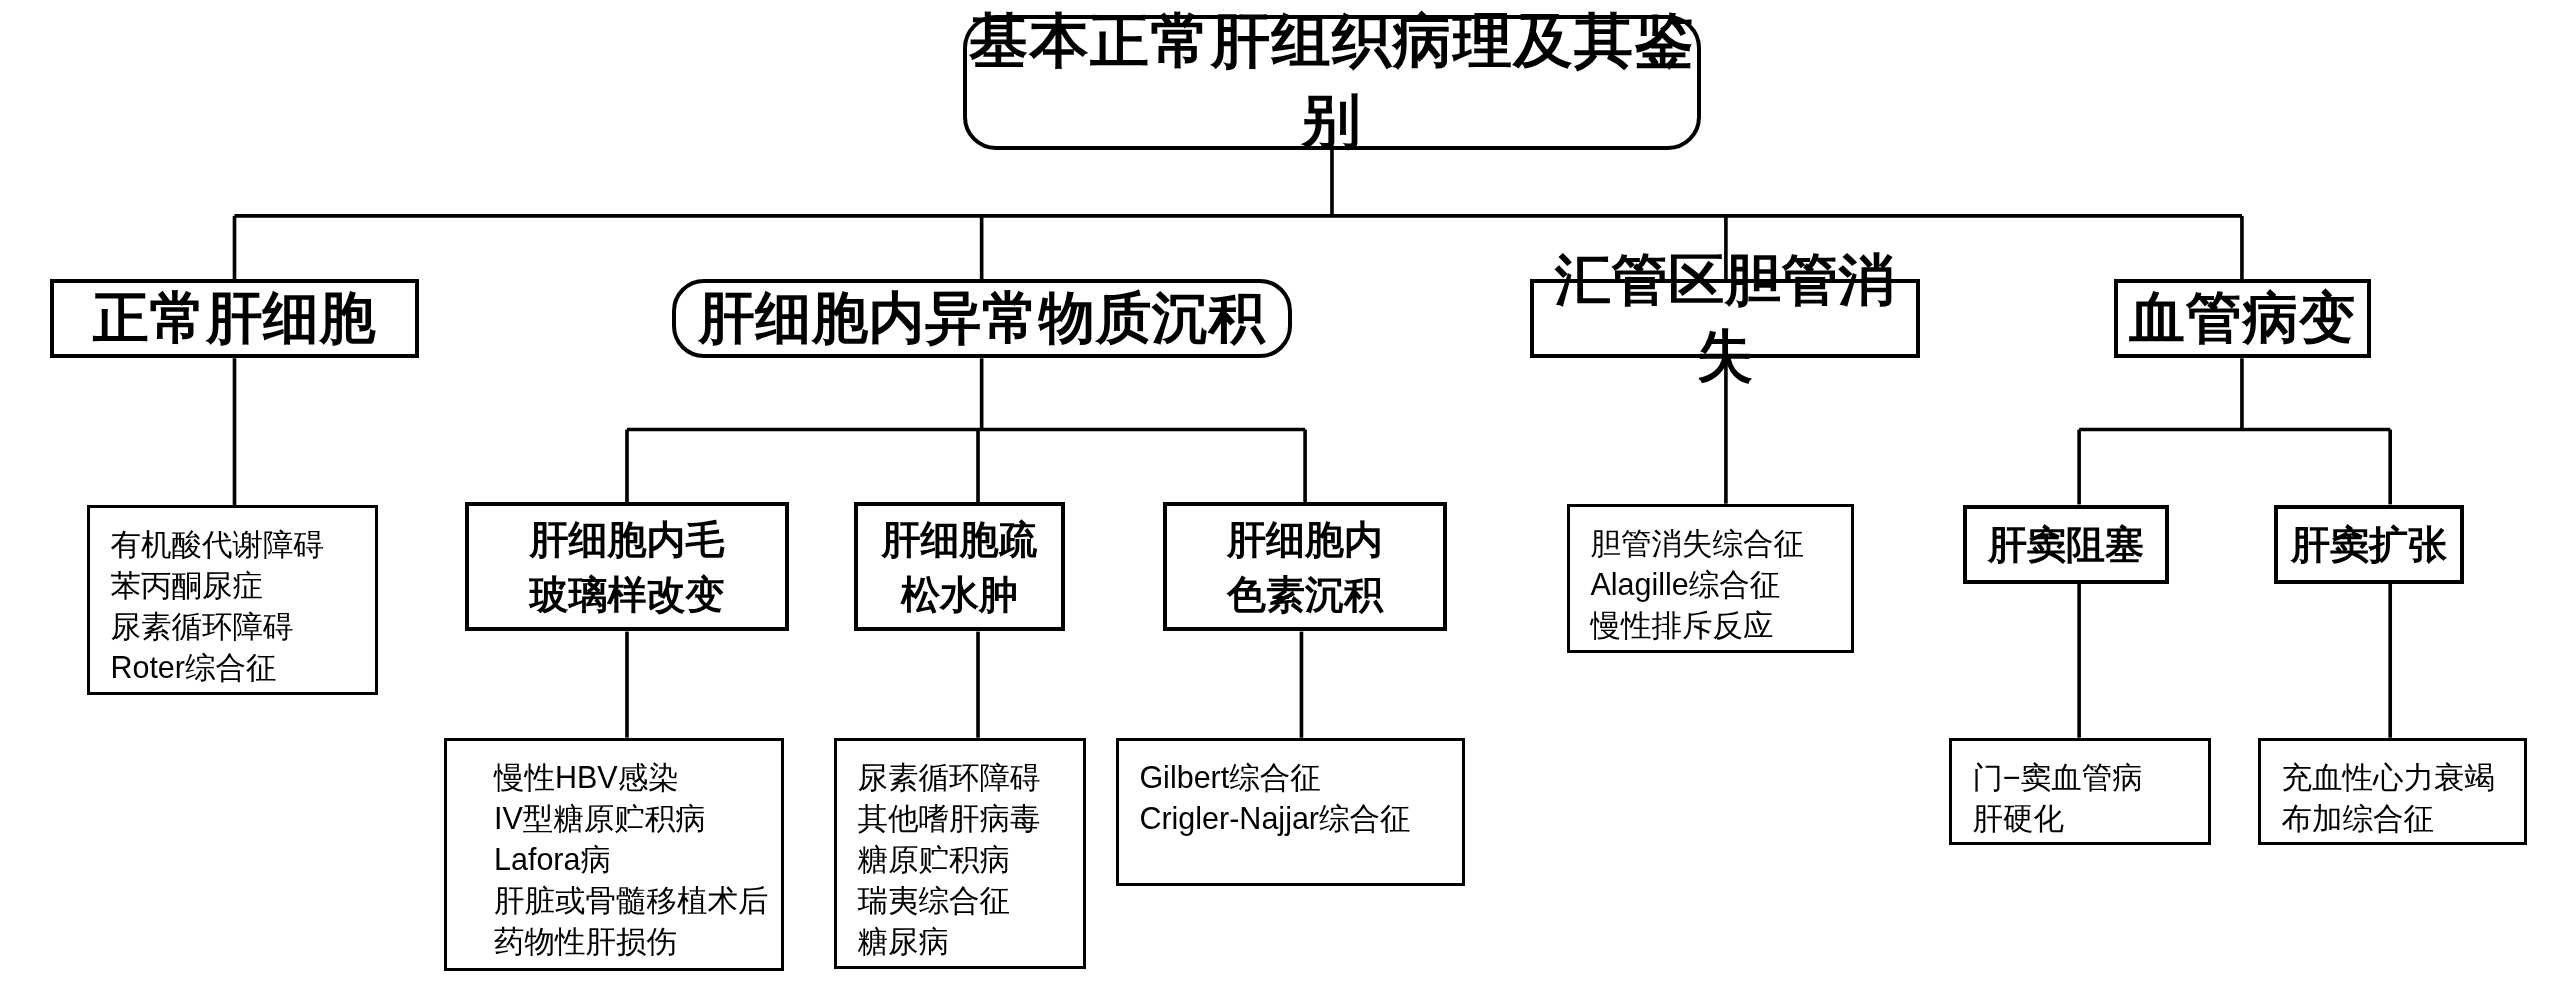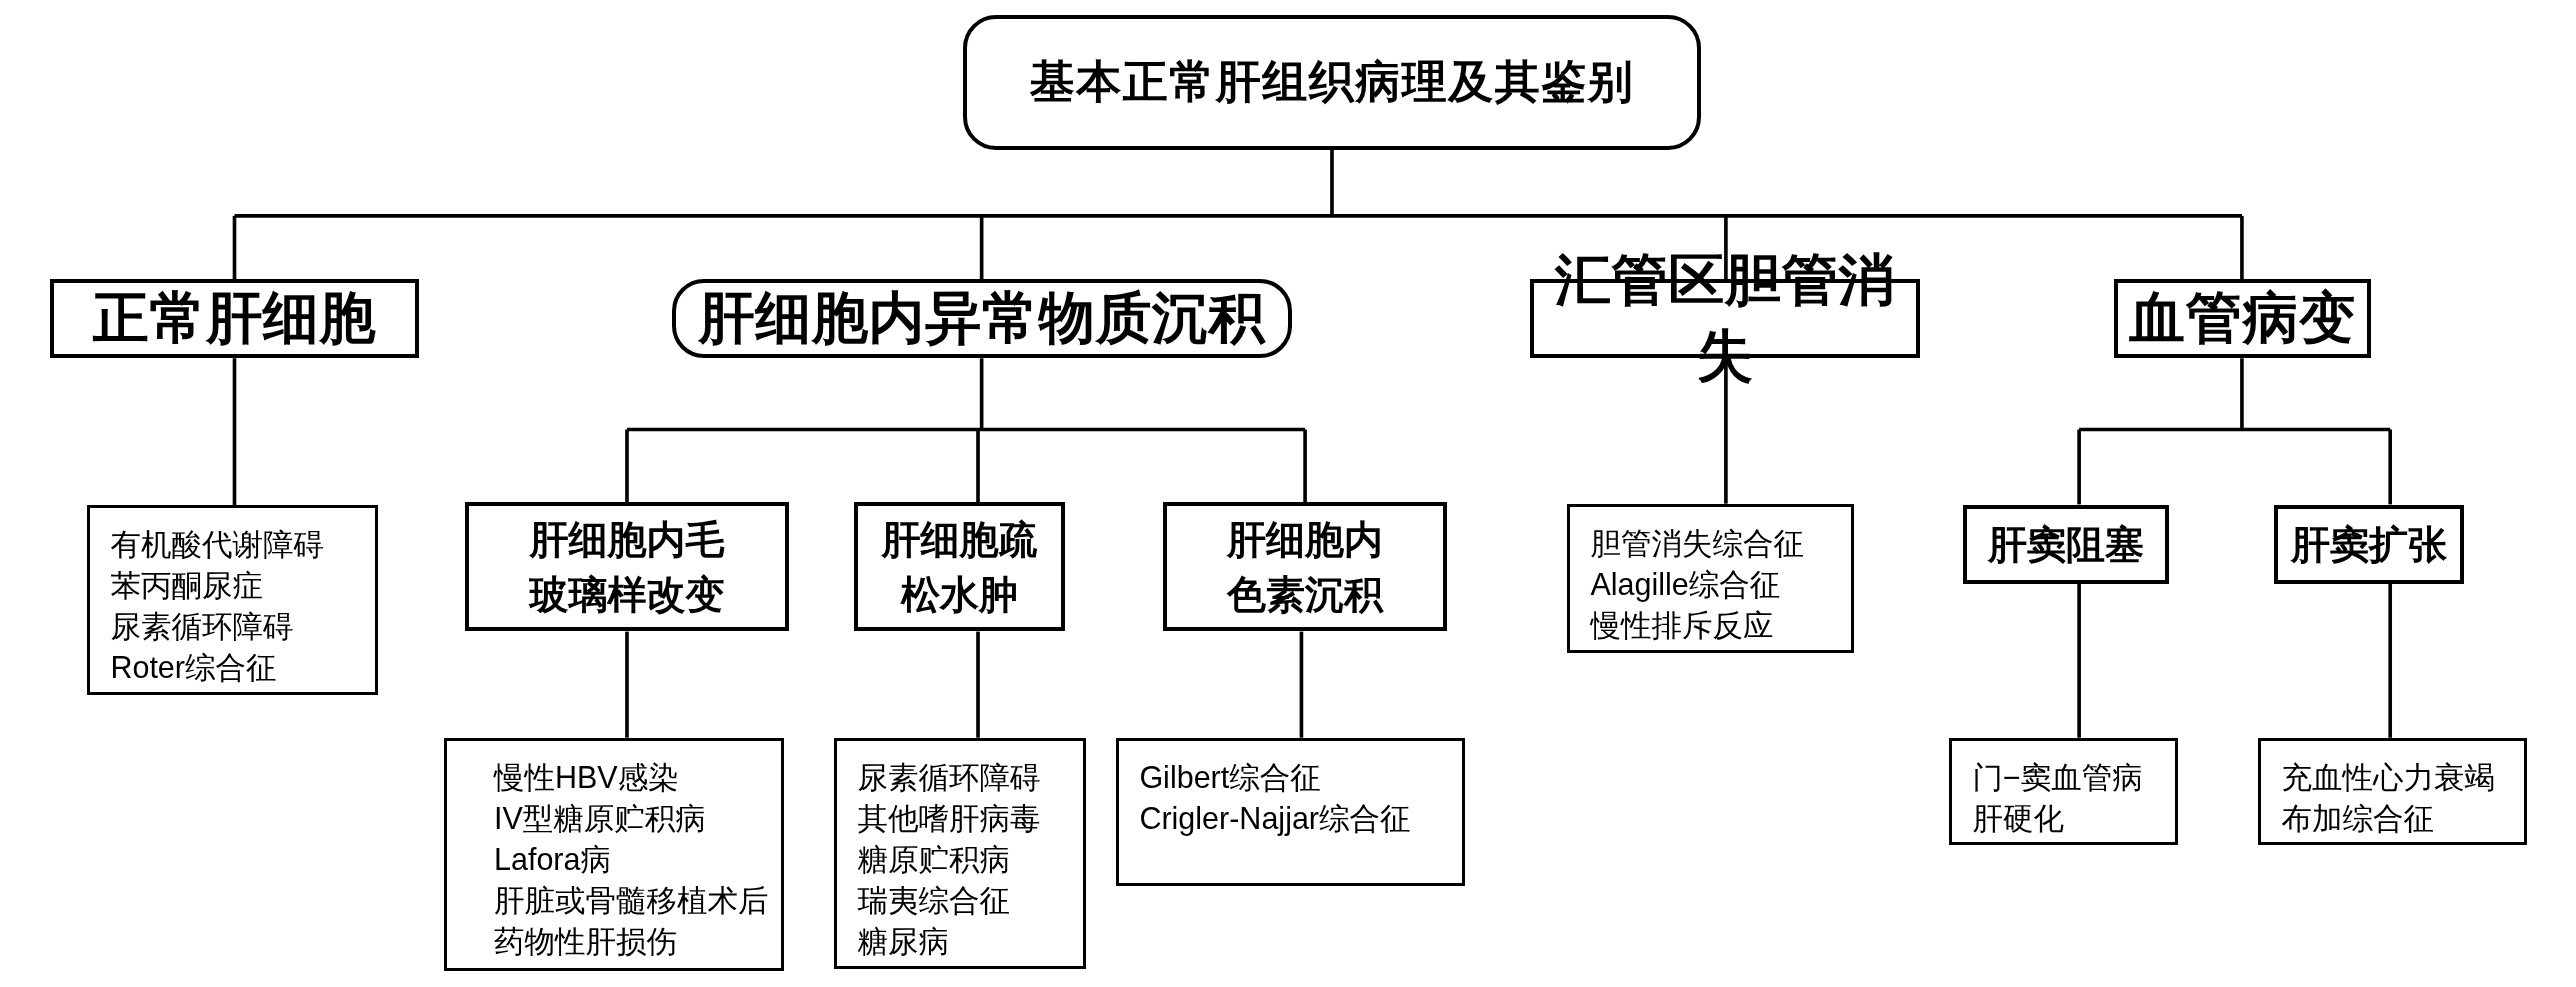--- a/index.html
+++ b/index.html
@@ -19,21 +19,21 @@
     background:#ffffff;
     border:4.4px solid #000000;
     display:flex;
     flex-direction:column;
     align-items:center;
     justify-content:center;
     text-align:center;
   }
   .node.title{
     border-radius:33px;
-    font-size:45px;
+    font-size:59px;
     font-weight:700;
     letter-spacing:1.5px;
   }
   .node.lvl2{
     font-size:56px;
     font-weight:700;
     letter-spacing:0.7px;
   }
   .node.lvl3{
     font-size:39px;
@@ -157,21 +157,21 @@
     <div class="li">糖原贮积病</div>
     <div class="li">瑞夷综合征</div>
     <div class="li">糖尿病</div>
   </div>
 
   <div class="node leaf" style="left:1116px;top:738px;width:349px;height:148px;">
     <div class="li">Gilbert综合征</div>
     <div class="li">Crigler-Najjar综合征</div>
   </div>
 
-  <div class="node leaf" style="left:1949px;top:738px;width:229px;height:107px;justify-content:space-between;">
+  <div class="node leaf" style="left:1949px;top:738px;width:262px;height:107px;justify-content:space-between;">
     <div class="li">门−窦血管病</div>
     <div class="li">肝硬化</div>
   </div>
 
   <div class="node leaf" style="left:2258px;top:738px;width:269px;height:107px;">
     <div class="li">充血性心力衰竭</div>
     <div class="li">布加综合征</div>
   </div>
 
 </div>

